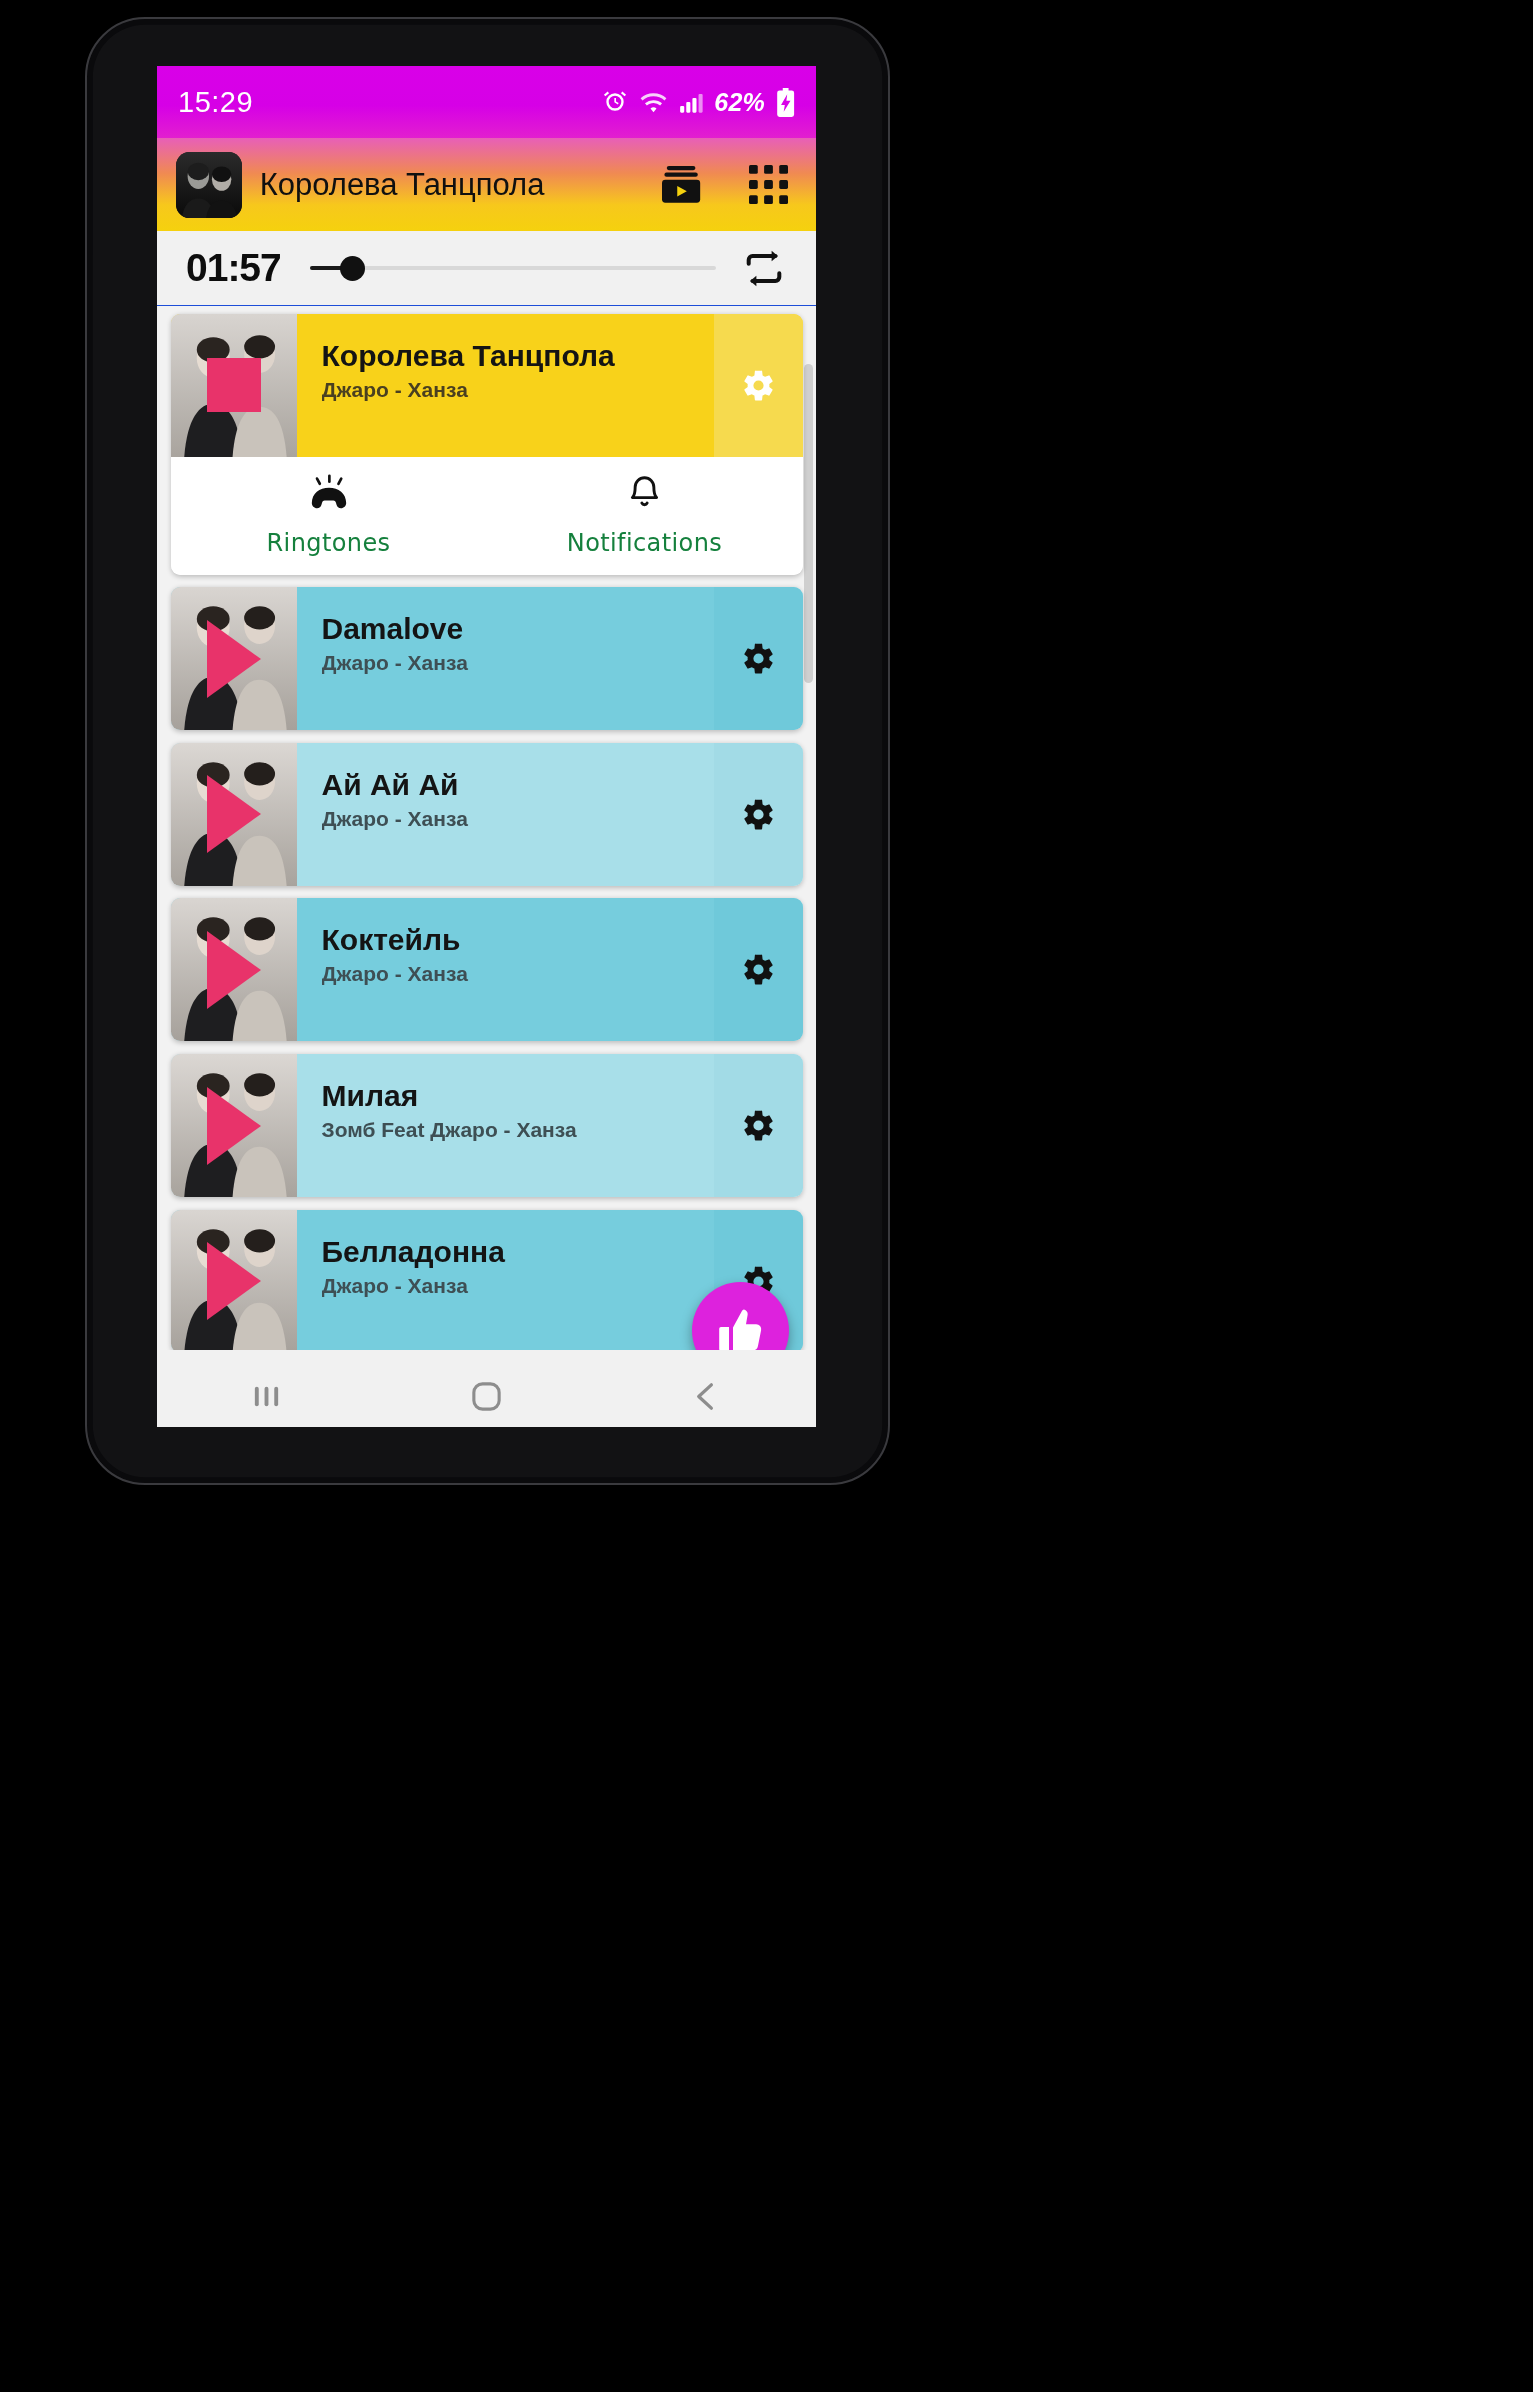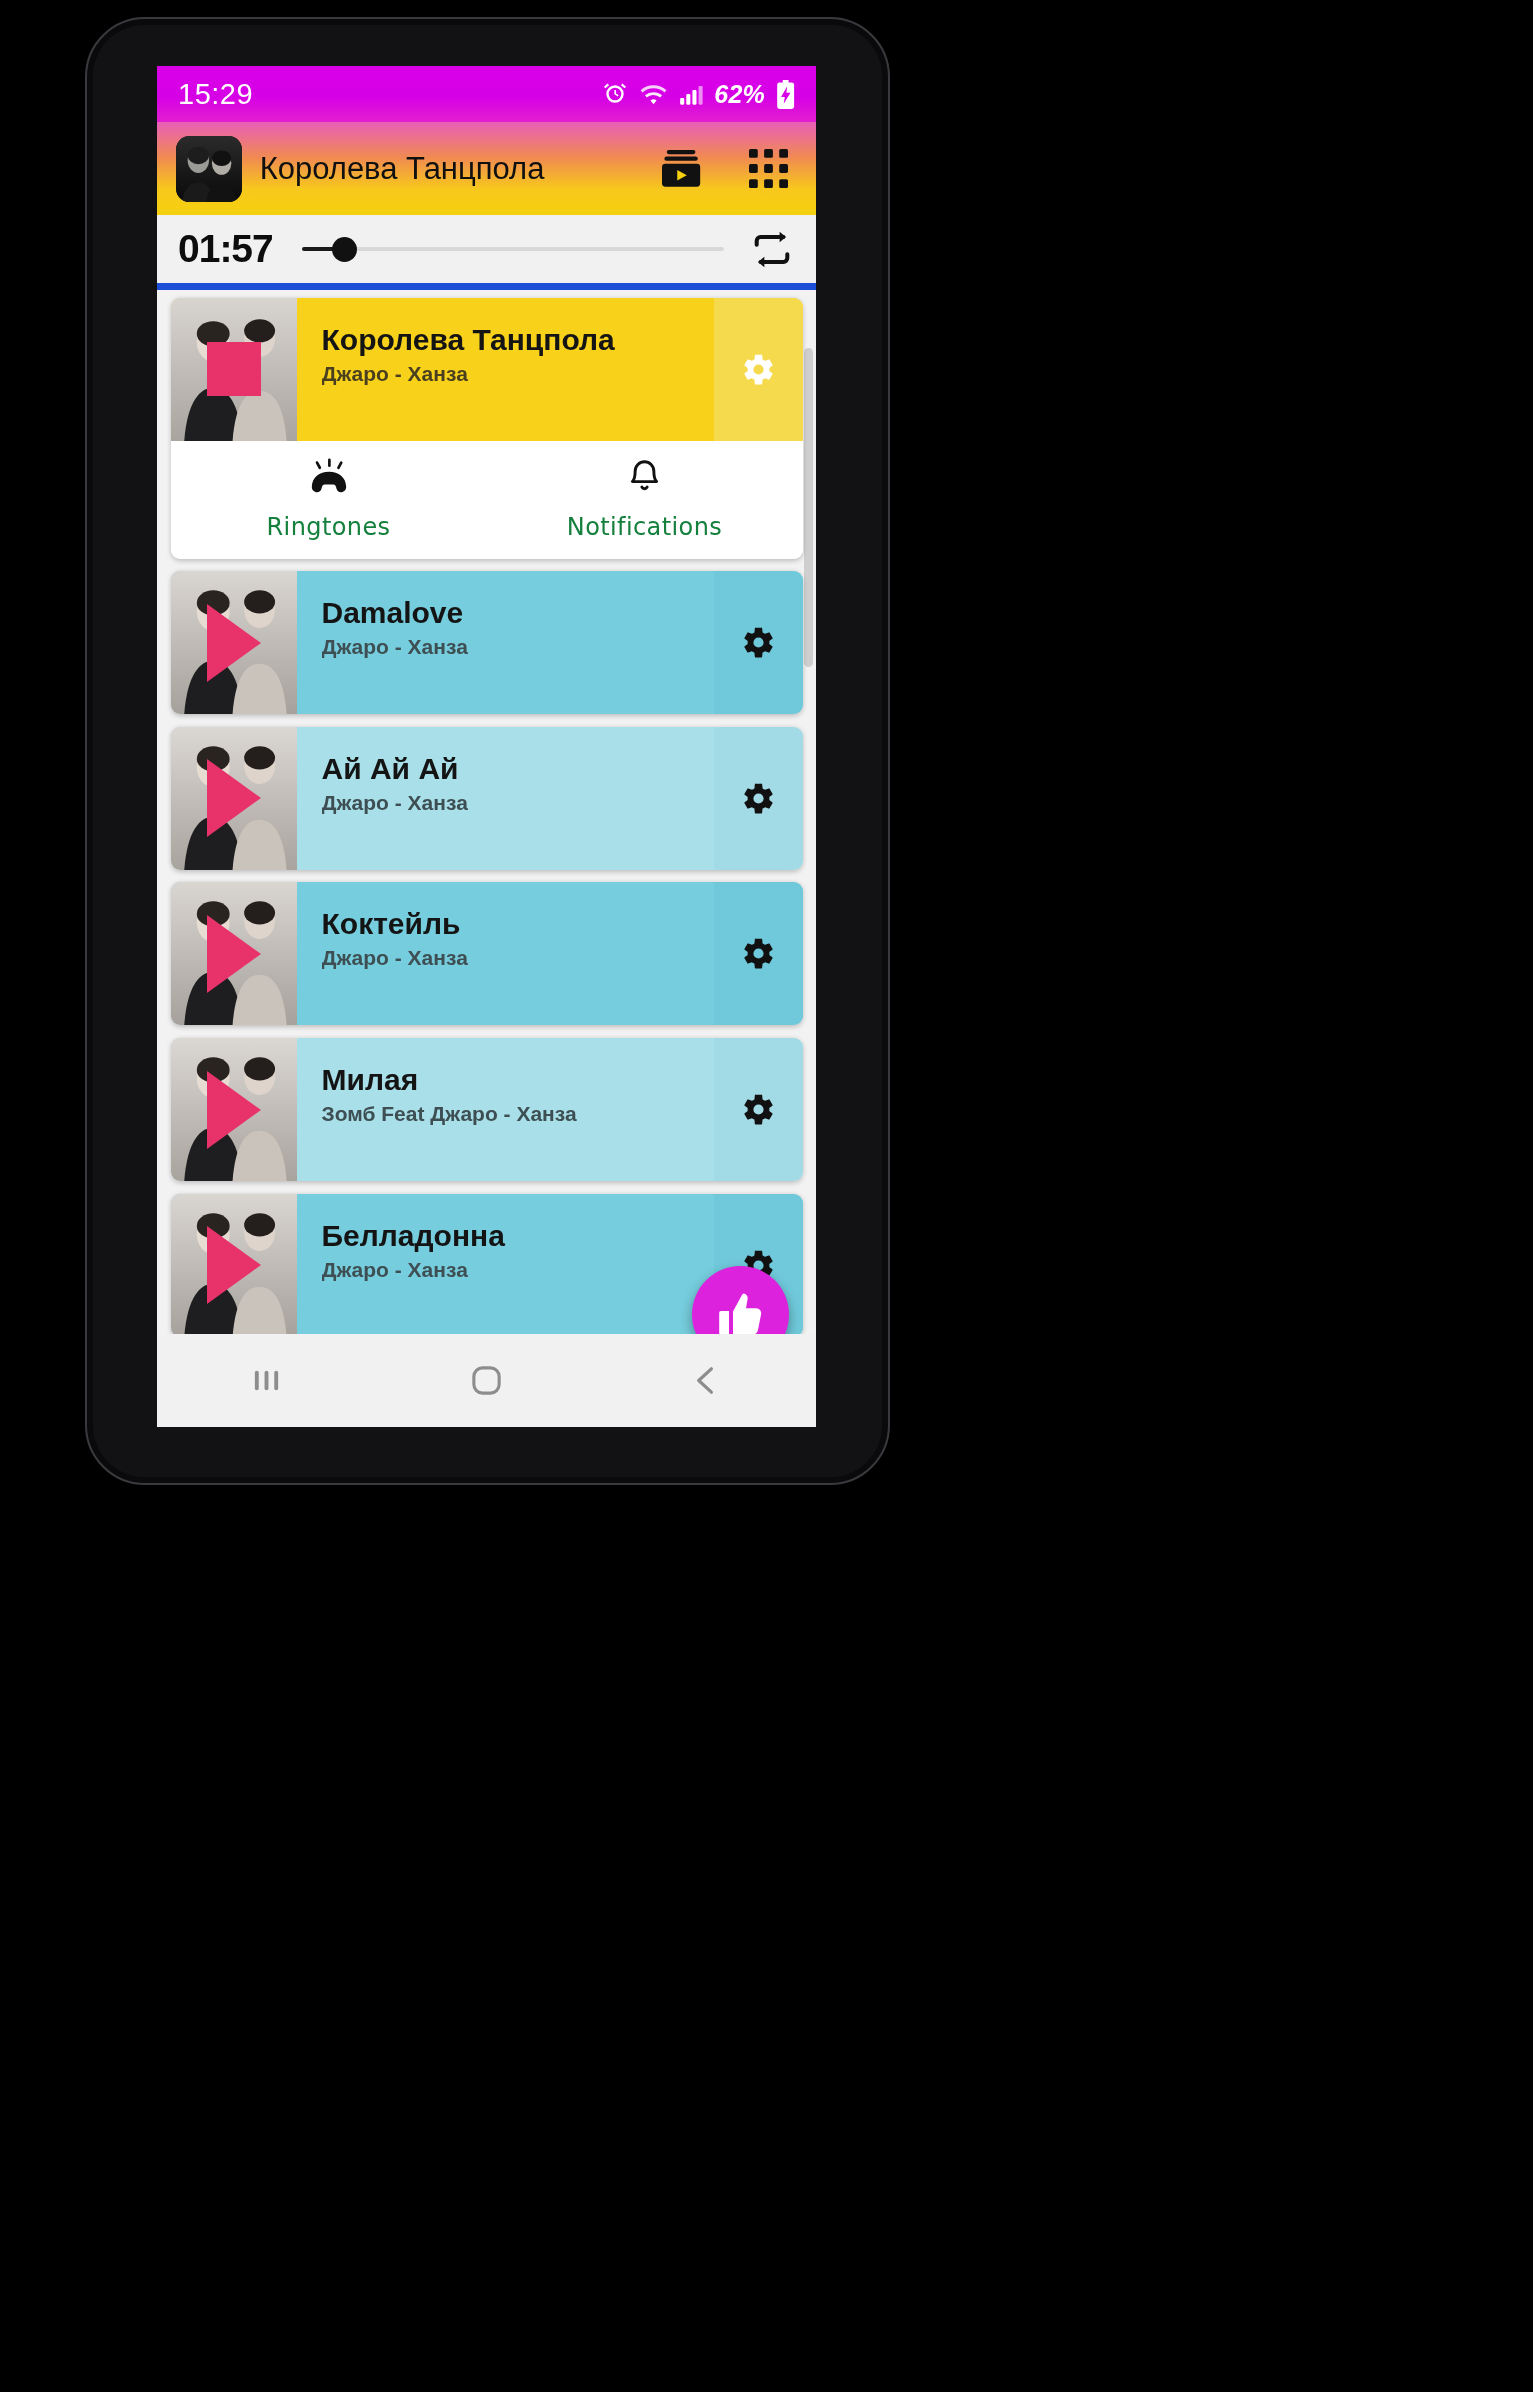--- a/index.html
+++ b/index.html
@@ -24,21 +24,21 @@
     position: absolute;
     left: 157px; top: 66px;
     width: 659px; height: 1361px;
     background: #f2f2f2;
     overflow: hidden;
   }
 
   
   #status-bar {
     position: relative;
-    height: 56px;
+    height: 72px;
     background: linear-gradient(180deg, #d900e8 0%, #d600e6 55%, #e21fcf 100%);
     display: flex; align-items: center;
     padding: 0 21px;
   }
   #status-clock {
     color: #fff; font-size: 29px; font-weight: 400;
     letter-spacing: 0.5px;
   }
   #status-right {
     margin-left: auto; display: flex; align-items: center; gap: 10.6px;
@@ -64,22 +64,22 @@
     margin-left: 17.4px;
     font-size: 31px; font-weight: 400; color: #101010;
     white-space: nowrap;
   }
   #app-bar-actions { margin-left: auto; display: flex; align-items: center; gap: 42px; padding-right: 5.8px; }
   .appbar-btn { width: 44px; height: 44px; display:flex; align-items:center; justify-content:center; cursor:pointer; }
 
   
   #seek-row {
     height: 75px; background: #f1f1f1;
-    display: flex; align-items: center; padding: 0 21px;
-    border-bottom: 7px solid #1d4ed8;
+    display: flex; align-items: center; padding: 0 29px;
+    border-bottom: 1px solid #1d4ed8;
   }
   #elapsed { font-size: 39px; font-weight: 700; color: #0d0d0d; letter-spacing: -1px; }
   #seek-wrap { flex: 1; position: relative; margin: 0 25px 0 29px; height: 29px; display:flex; align-items:center; }
   #seek-track { position:absolute; left:0; right:0; height:4.8px; background:#d8d8d8; border-radius:2.9px; }
   #seek-fill  { position:absolute; left:0; height:4.8px; background:#1a1a1a; border-radius:2.9px; }
   #seek-thumb { position:absolute; width:25px; height:25px; border-radius:50%; background:#111; }
   #repeat-btn { width:46px; height:46px; display:flex; align-items:center; justify-content:center; cursor:pointer; }
 
   
   #list-area {

